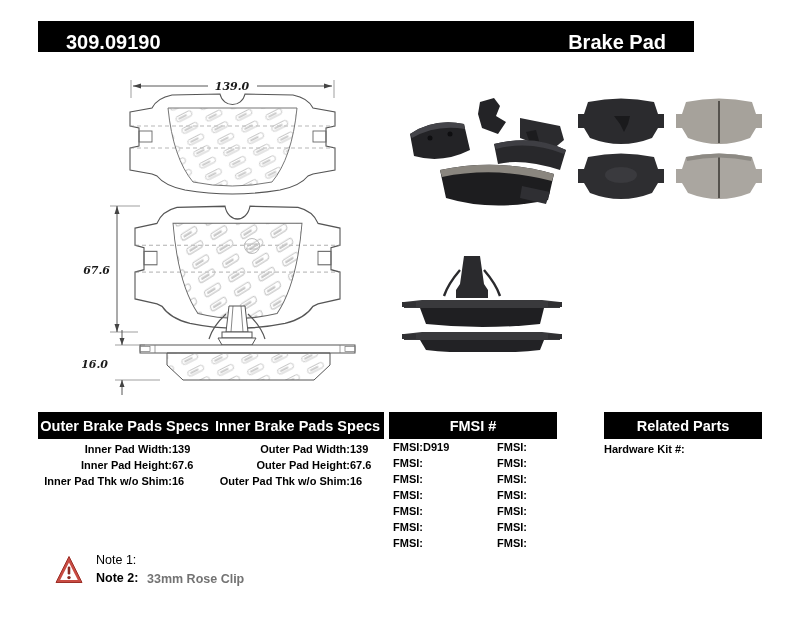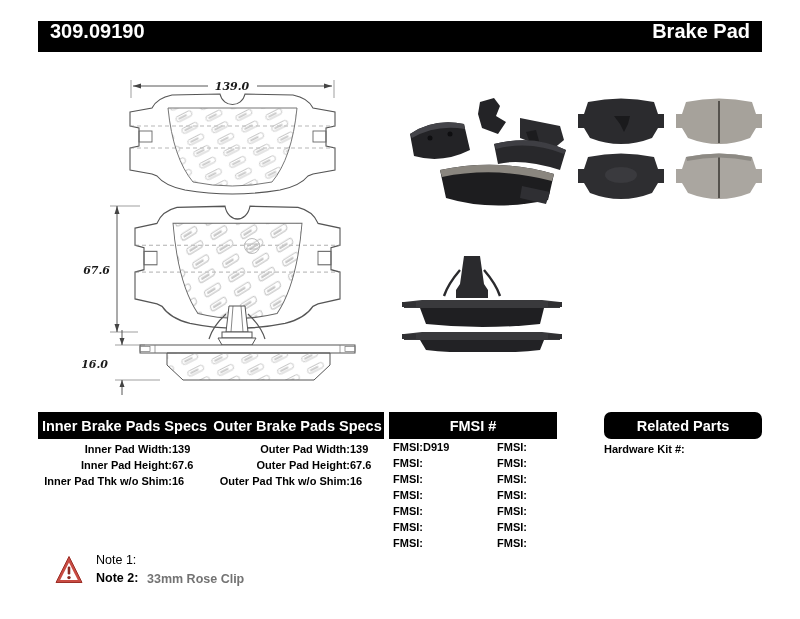--- a/index.html
+++ b/index.html
@@ -1,38 +1,38 @@
 <!DOCTYPE html>
 <html><head>
 <meta charset="utf-8">
 <style>
   html,body{margin:0;padding:0;background:#fff;}
   .page{position:relative;width:800px;height:619px;background:#ffffff;overflow:hidden;
         font-family:"Liberation Sans",sans-serif;color:#000;}
 
   
-  .title-bar{position:absolute;left:38px;top:21px;width:724px;height:31px;background:#000;
-             display:flex;justify-content:space-between;align-items:flex-start;box-sizing:border-box;
-             padding:0 12px;}
+  .title-bar{position:absolute;left:38px;top:21px;width:656px;height:31px;background:#000;
+             display:flex;justify-content:space-between;align-items:flex-end;box-sizing:border-box;
+             padding:0 28px;}
   .title-bar .pn,.title-bar .pt{color:#fff;font-weight:bold;font-size:20px;line-height:1;}
 
   
   .drawing-svg{position:absolute;left:60px;top:68px;}
   .photo1{position:absolute;left:402px;top:92px;}
   .photo2{position:absolute;left:575px;top:95px;}
   .photo3{position:absolute;left:402px;top:250px;}
   .dimtext{font-family:"DejaVu Serif",serif;font-style:italic;font-weight:bold;font-size:11px;fill:#1a1a1a;}
 
   
   .th{position:absolute;top:412px;height:27px;background:#000;color:#fff;font-weight:bold;
       font-size:14.5px;display:flex;align-items:center;box-sizing:border-box;}
   .th-a{left:38px;width:346px;}
   .th-a .half{width:50%;text-align:center;}
   .th-b{left:389px;width:168px;justify-content:center;}
-  .th-c{left:604px;width:158px;justify-content:center;border-radius:7px;}
+  .th-c{left:604px;width:158px;justify-content:center;}
 
   .spec-col{position:absolute;top:441px;font-size:11px;font-weight:bold;}
   .spec-row{display:flex;height:16px;align-items:center;white-space:nowrap;}
   .col-inner{left:36px;}
   .col-inner .lbl{width:136px;text-align:right;}
   .col-outer{left:212px;}
   .col-outer .lbl{width:138px;text-align:right;}
   .spec-row .val{}
 
   .fmsi-col{position:absolute;top:441px;font-size:11px;font-weight:bold;}
@@ -168,22 +168,22 @@
     <rect x="0" y="52" width="14" height="5" fill="#303033"></rect>
     <rect x="146" y="52" width="14" height="5" fill="#303033"></rect>
     <path d="M18,58 L142,58 L138,74 Q80,80 24,74 Z" fill="#1f1f22"></path>
     <path d="M2,84 L20,82 L140,82 L158,84 L158,90 L2,90 Z" fill="#39393c"></path>
     <rect x="0" y="84" width="14" height="5" fill="#303033"></rect>
     <rect x="146" y="84" width="14" height="5" fill="#303033"></rect>
     <path d="M18,90 L142,90 L138,100 Q80,106 24,100 Z" fill="#222225"></path>
   </svg>
 
   <div class="th th-a">
+    <div class="half">Outer Brake Pads Specs</div>
     <div class="half">Inner Brake Pads Specs</div>
-    <div class="half">Outer Brake Pads Specs</div>
   </div>
   <div class="th th-b">FMSI #</div>
   <div class="th th-c">Related Parts</div>
 
   <div class="spec-col col-inner">
     <div class="spec-row">
         <span class="lbl">Inner Pad Width:</span>
         <span class="val">139</span>
       </div>
     <div class="spec-row">

